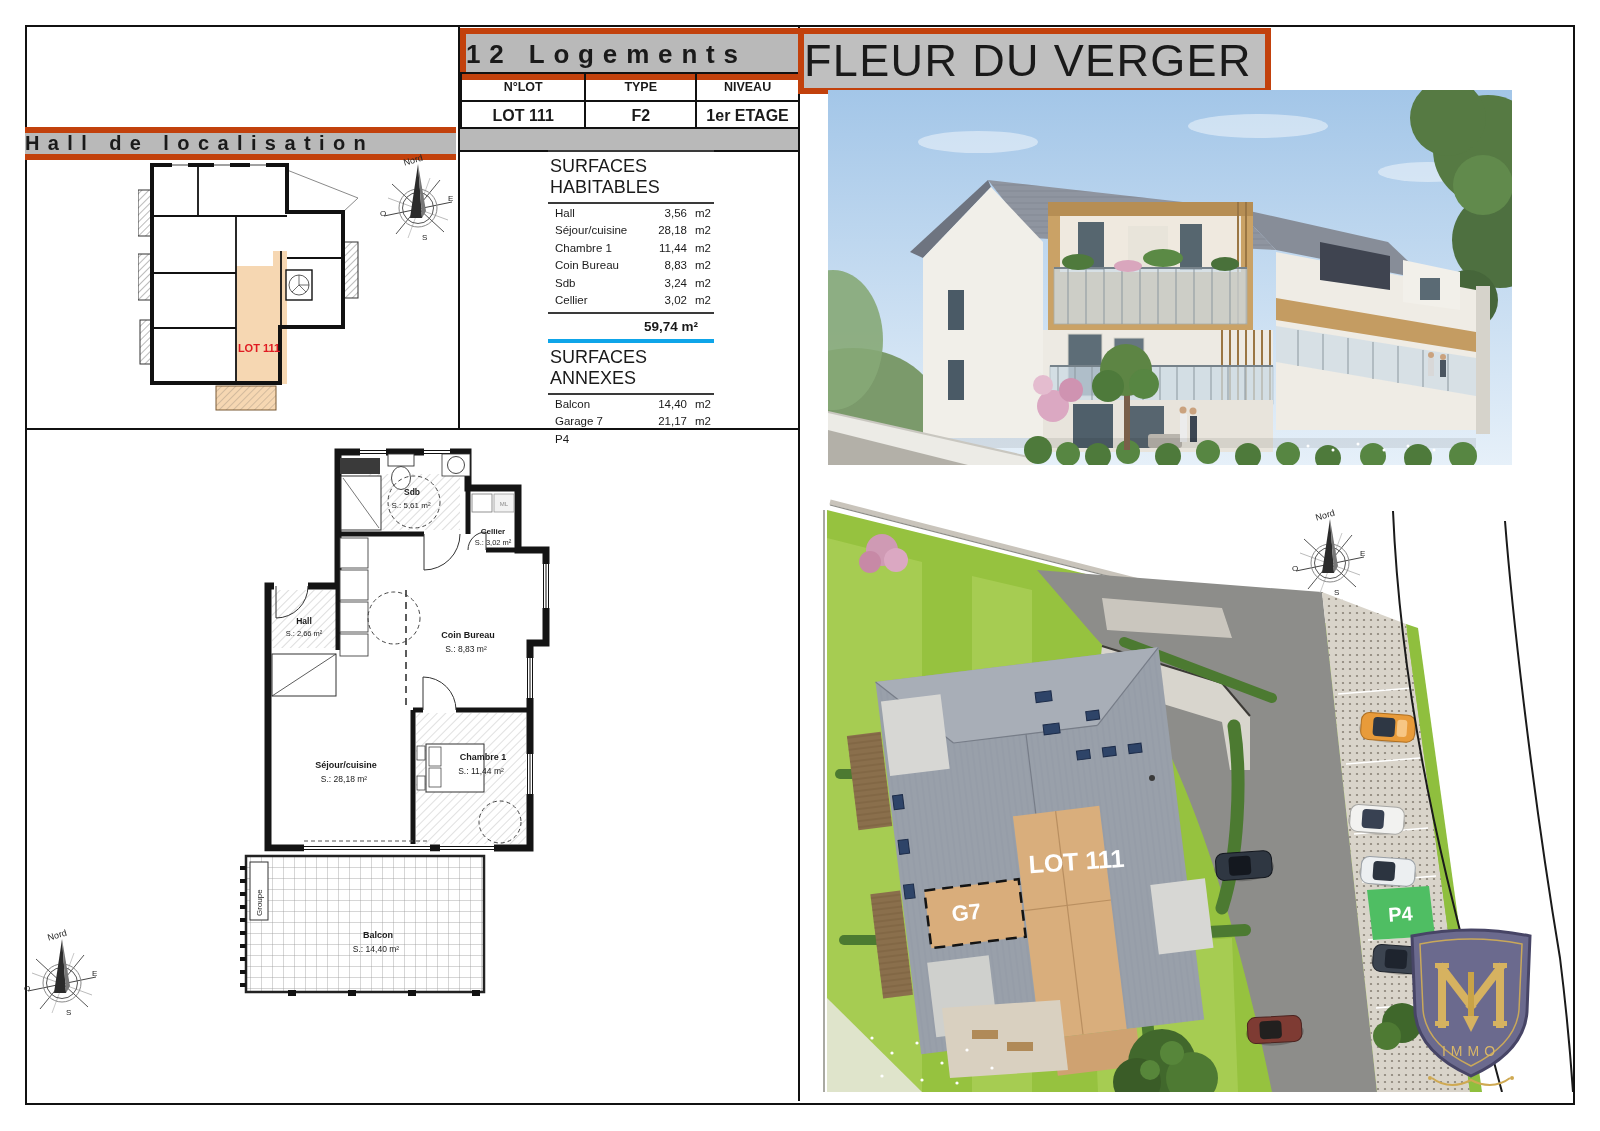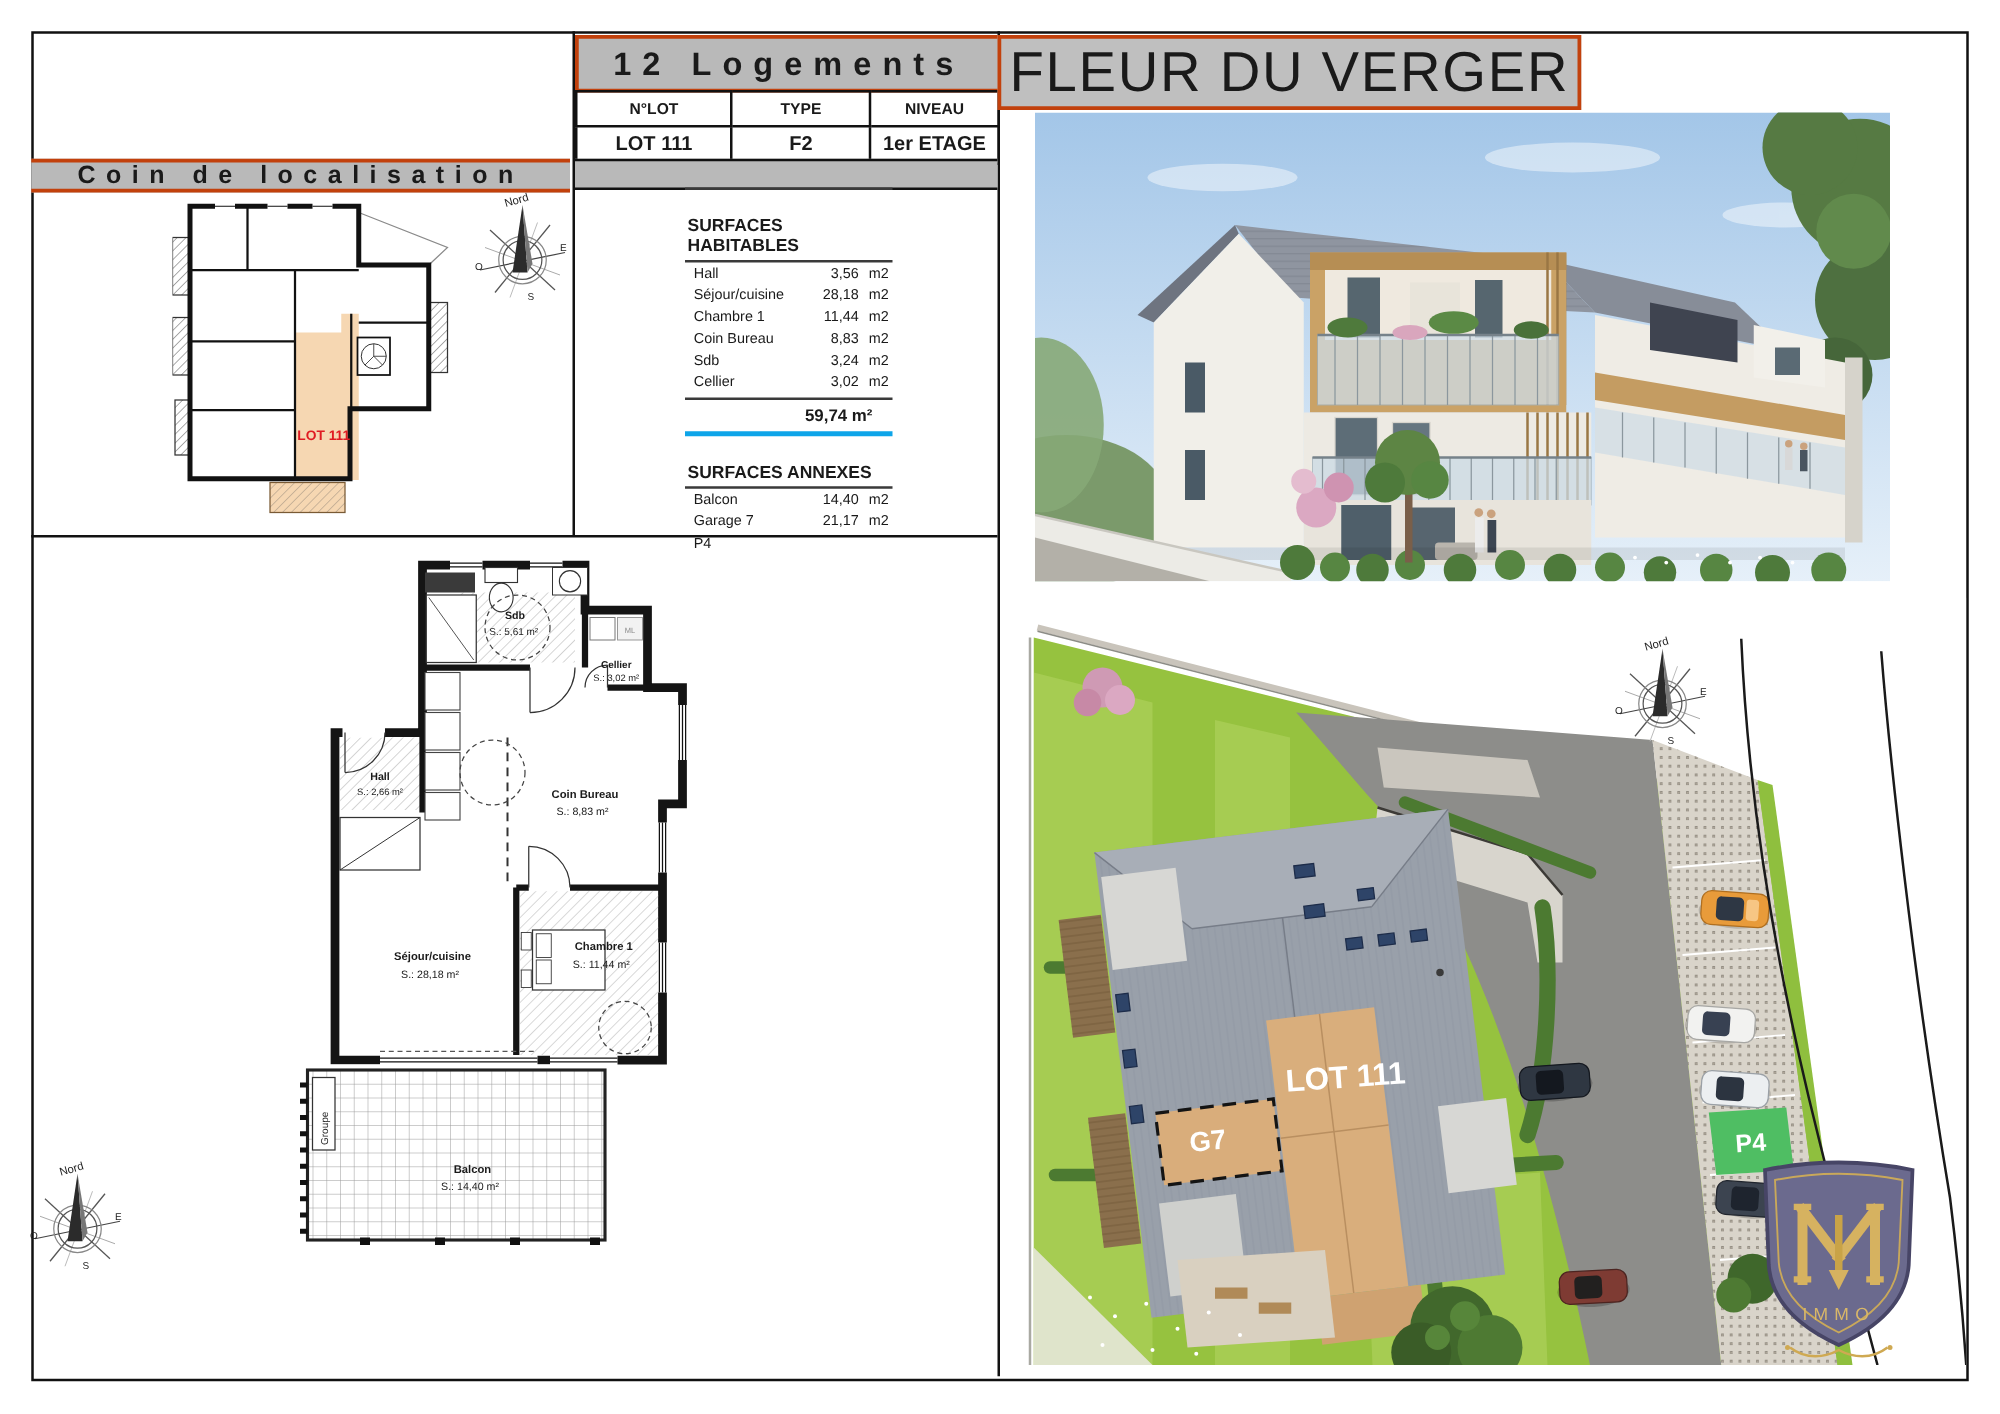--- a/index.html
+++ b/index.html
@@ -1,32 +1,32 @@
 <!DOCTYPE html>
 <html><head>
 <meta charset="utf-8">
 <style>
   html,body{margin:0;padding:0;background:#fff;}
   .page{position:relative;width:1600px;height:1131px;background:#fff;overflow:hidden;
         font-family:"Liberation Sans", sans-serif;color:#1a1a1a;}
   .abs{position:absolute;}
   .frame{left:25px;top:25px;width:1546px;height:1076px;border:2px solid #111;}
   .vdiv{background:#111;}
-  .band{background:#b9b9b9;border:3px solid #c2410c;display:flex;align-items:center;justify-content:center;}
+  .band{background:#b9b9b9;border:6px solid #c2410c;display:flex;align-items:center;justify-content:flex-start;}
   .band-loc{font-weight:bold;font-size:20px;letter-spacing:0.42em;}
   .band-log{font-weight:bold;font-size:26px;letter-spacing:0.34em;}
   .band-fleur{font-size:45px;letter-spacing:0.03em;font-weight:400;background:#bfbfbf;}
   .graystrip{background:#b9b9b9;border-top:2px solid #111;border-bottom:2px solid #111;}
   table.lot{border-collapse:collapse;width:340px;}
   table.lot td{border:2px solid #111;text-align:center;vertical-align:middle;}
   .lot-h td{font-weight:bold;font-size:12.5px;height:24px;}
   .lot-v td{font-weight:bold;font-size:16px;height:26px;}
   .surf{width:166px;font-size:11.5px;}
-  .stitle{border-top:2px solid #3a3a3a;border-bottom:2px solid #3a3a3a;font-weight:bold;
-          font-size:14px;padding:20px 0 4px 2px;}
+  .stitle{border-top:2px solid #3a3a3a;border-bottom:2px solid #3a3a3a;font-weight:normal;
+          font-size:18px;padding:4px 0 4px 2px;}
   .srow{display:flex;height:17.5px;align-items:center;padding-left:7px;}
   .sl{flex:1;}
   .sv{width:40px;text-align:right;}
   .su{width:22px;text-align:center;padding-left:5px;}
   .stotal{border-bottom:4px solid #0ea5e9;text-align:right;font-weight:bold;font-size:13.5px;
           padding:5px 16px 5px 0;margin-top:3px;}
   svg text{font-family:"Liberation Sans", sans-serif;}
 </style>
 </head>
 <body>
@@ -71,21 +71,21 @@
     <tr class="lot-v">
       <td>LOT 111</td>
       <td>F2</td>
       <td>1er ETAGE</td>
     </tr>
   </tbody>
     </table>
   <div class="abs graystrip" style="left:460px;top:127px;width:338px;height:21px;"></div>
 
   <div class="abs band band-loc" style="left:25px;top:127px;width:431px;height:21px;border-left:none;border-right:none;">
-    <span>Coin de localisation</span>
+    <span>Hall de localisation</span>
   </div>
 
   <div class="abs band band-fleur" style="left:798px;top:28px;width:461px;height:54px;">
     <span>FLEUR DU VERGER</span>
   </div>
 
   <div class="abs surf" style="left:548px;top:150px;">
     <div class="stitle">SURFACES HABITABLES</div>
     <div class="srow">
       <span class="sl">Hall</span>

